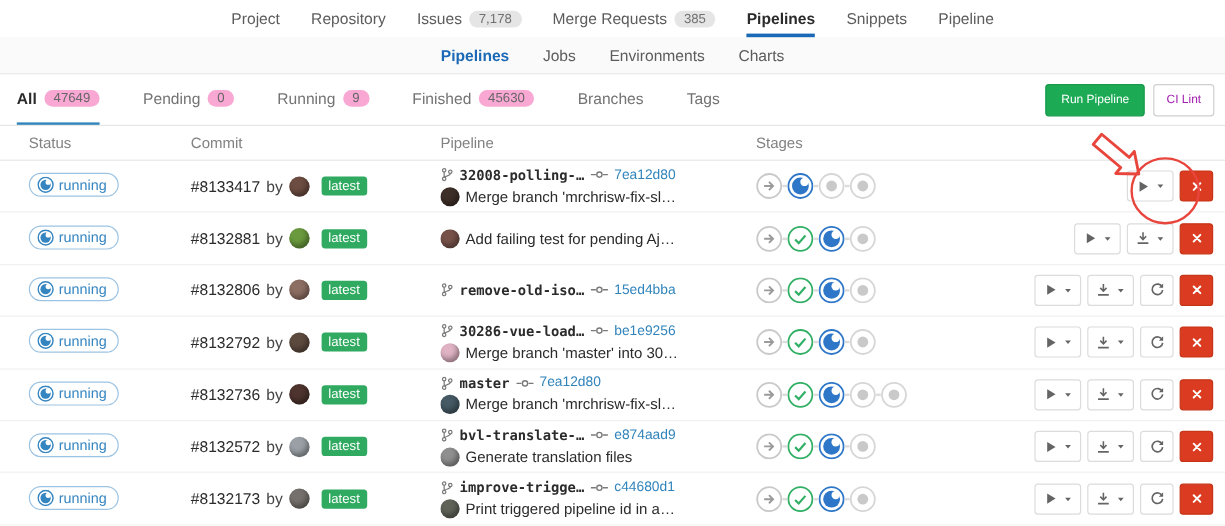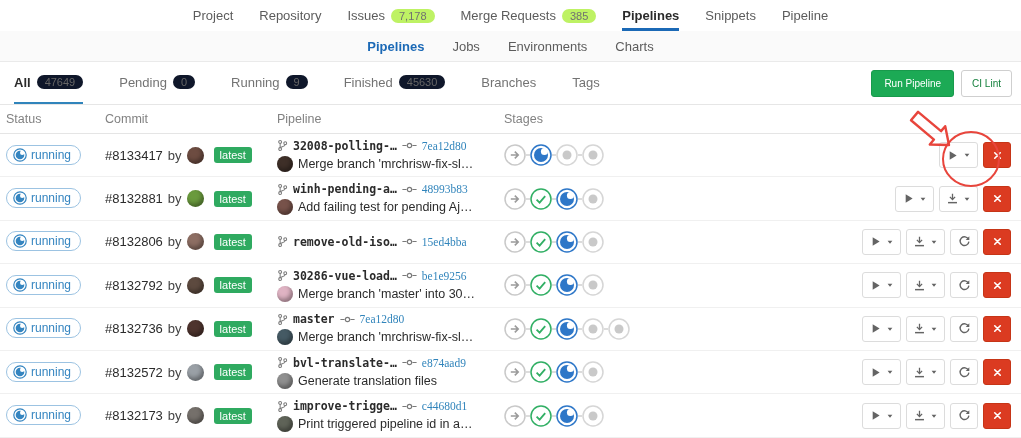--- a/index.html
+++ b/index.html
@@ -4,55 +4,55 @@
 <style>
   * { margin:0; padding:0; box-sizing:border-box; }
   html,body { width:1021px; height:438px; overflow:hidden; background:#fff;
     font-family:"Liberation Sans", sans-serif; position:relative; }
   a { text-decoration:none; cursor:pointer; }
 
   
   .topnav { height:31px; background:#fff; display:flex; justify-content:center; align-items:stretch; gap:26px; }
   .topnav a { display:flex; align-items:center; gap:6px; font-size:13px; color:#5c5c5c; border-bottom:3px solid transparent; padding-top:3px; }
   .topnav a.active { color:#2b2b2b; font-weight:bold; border-bottom-color:#1b69b6; }
-  .nav-badge { background:#bef264; color:#707070; border-radius:9px; padding:1px 8px; font-size:11px; font-weight:normal; }
+  .nav-badge { background:#e5e5e5; color:#707070; border-radius:9px; padding:1px 8px; font-size:11px; font-weight:normal; }
 
   
   .subnav { height:31px; background:#fafafa; border-bottom:1px solid #eaeaea; display:flex; justify-content:center; align-items:center; gap:28px; }
   .subnav a { font-size:13px; color:#5c5c5c; }
   .subnav a.active { color:#1b69b6; font-weight:bold; }
 
   
   .toolbar { height:43px; border-bottom:1px solid #e6e6e6; display:flex; align-items:stretch; justify-content:space-between; padding:0 9px 0 14px; }
   .tabs { display:flex; gap:36px; align-items:stretch; }
   .tab { display:flex; align-items:center; gap:6px; font-size:13px; color:#737373; border-bottom:2px solid transparent; }
   .tab.active { color:#2b2b2b; font-weight:bold; border-bottom-color:#3084bb; }
-  .tab-count { background:#0f172a; color:#666; border-radius:9px; padding:1px 8px; font-size:11px; font-weight:normal;text-align:center; }
+  .tab-count { background:#f9a8d4; color:#666; border-radius:9px; padding:1px 8px; font-size:11px; font-weight:normal;text-align:center; }
   .toolbar-buttons { display:flex; align-items:center; gap:7px; }
   .btn { font-size:10px; border-radius:3px; cursor:pointer; font-family:inherit; }
   .btn-green { background:#1caa55; border:1px solid #189a4c; color:#fff; padding:7px 12px; }
-  .btn-default { background:#fff; border:1px solid #cfcfcf; color:#15803d; padding:7px 10px; }
+  .btn-default { background:#fff; border:1px solid #cfcfcf; color:#a21caf; padding:7px 10px; }
 
   
-  .grid-row { display:grid; grid-template-columns:99px 172px 227px 1fr auto; align-items:center; padding-left:6px; padding-right:10px; }
+  .grid-row { display:grid; grid-template-columns:99px 172px 227px 1fr auto; align-items:center; padding-left:24px; padding-right:10px;gap:36px; }
   .thead { height:29px; color:#828282; font-size:12.5px; border-bottom:1px solid #e5e5e5; }
   .prow { height:43.4px; border-bottom:1px solid #f0f0f0; }
 
   .status-badge { display:inline-flex; align-items:center; gap:4px; border:1px solid #9cc3e2; color:#3585c0; border-radius:11px; padding:2px 9px 2px 6px; font-size:12px; background:#fff; cursor:pointer; }
   .status-badge svg { width:14px; height:14px; display:block; }
 
   .c-pipeline { display:flex; align-items:center; gap:5px; font-size:13px; color:#444; }
   .pid { color:#2b2b2b; }
   .avatar { width:17px; height:17px; border-radius:50%; display:inline-block; flex:none; background:#888; box-shadow:inset -2px -3px 4px rgba(0,0,0,.35); }
   .latest { background:#2faa60; color:#fff; font-size:11px; padding:2px 6px; border-radius:3px; margin-left:5px; }
 
   .c-commit { display:flex; flex-direction:column; justify-content:center; gap:3px; font-size:12.5px; overflow:hidden; white-space:nowrap;text-align:center; }
   .commit-line { display:flex; align-items:center; gap:5px; }
   .branch-link { font-family:"DejaVu Sans Mono", monospace; font-size:11.5px; font-weight:bold; color:#2b2b2b; }
-  .hash-link { font-family:Liberation Serif, serif; font-size:11.5px; color:#3084bb; }
+  .hash-link { font-family:Liberation Sans, sans-serif; font-size:11.5px; color:#3084bb; }
   .avatar.sm { width:16px; height:16px; }
   .msg { color:#2b2b2b; }
   .git-ic svg { display:block; }
 
   .stages-graph { display:flex; align-items:center; }
   .stage { width:22px; height:22px; display:inline-block; cursor:pointer; }
   .stage svg { width:22px; height:22px; display:block; }
   .stage-connector { width:4px; height:2px; background:#dcdcdc; display:inline-block; }
 
   .c-actions { display:flex; gap:5px; justify-content:flex-end; align-items:center; }
@@ -247,38 +247,20 @@
       </span>
     </div>
     <div class="c-pipeline">
       <a class="pid">#8132881</a>
       <span>by</span>
       <span class="avatar" style="background: rgb(106, 154, 61);"></span>
       <span class="latest">latest</span>
     </div>
     <div class="c-commit">
       <span class="commit-line">
-        <span class="git-ic">
-              <svg viewBox="0 0 14 16" width="11" height="13">
-                <circle cx="4" cy="3.5" r="1.8" fill="none" stroke="#7a7a7a" stroke-width="1.3"></circle>
-                <circle cx="4" cy="12.5" r="1.8" fill="none" stroke="#7a7a7a" stroke-width="1.3"></circle>
-                <circle cx="10.5" cy="5" r="1.8" fill="none" stroke="#7a7a7a" stroke-width="1.3"></circle>
-                <path d="M4 5.3v5.4M10.5 6.8c0 3-6.5 2.5-6.5 4.5" fill="none" stroke="#7a7a7a" stroke-width="1.3"></path>
-              </svg>
-            </span>
-        <a class="branch-link">winh-pending-a…</a>
-        <span class="git-ic">
-              <svg viewBox="0 0 18 10" width="15" height="9">
-                <circle cx="9" cy="5" r="2.6" fill="none" stroke="#7a7a7a" stroke-width="1.4"></circle>
-                <path d="M0.5 5h5M12.5 5h5" stroke="#7a7a7a" stroke-width="1.4"></path>
-              </svg>
-            </span>
-        <a class="hash-link">48993b83</a>
-      </span>
-      <span class="commit-line">
         <span class="avatar sm" style="background: rgb(119, 82, 74);"></span>
         <a class="msg">Add failing test for pending Aj…</a>
       </span>
     </div>
     <div>
       <span class="stages-graph">
             <span class="stage stage-skipped">
               <svg viewBox="0 0 22 22">
                 <circle cx="11" cy="11" r="10" fill="none" stroke="#c9c9c9" stroke-width="1.5"></circle>
                 <path d="M6.8 11h7.2M10.8 7.6l3.4 3.4-3.4 3.4" fill="none" stroke="#9a9a9a" stroke-width="1.6"></path>

